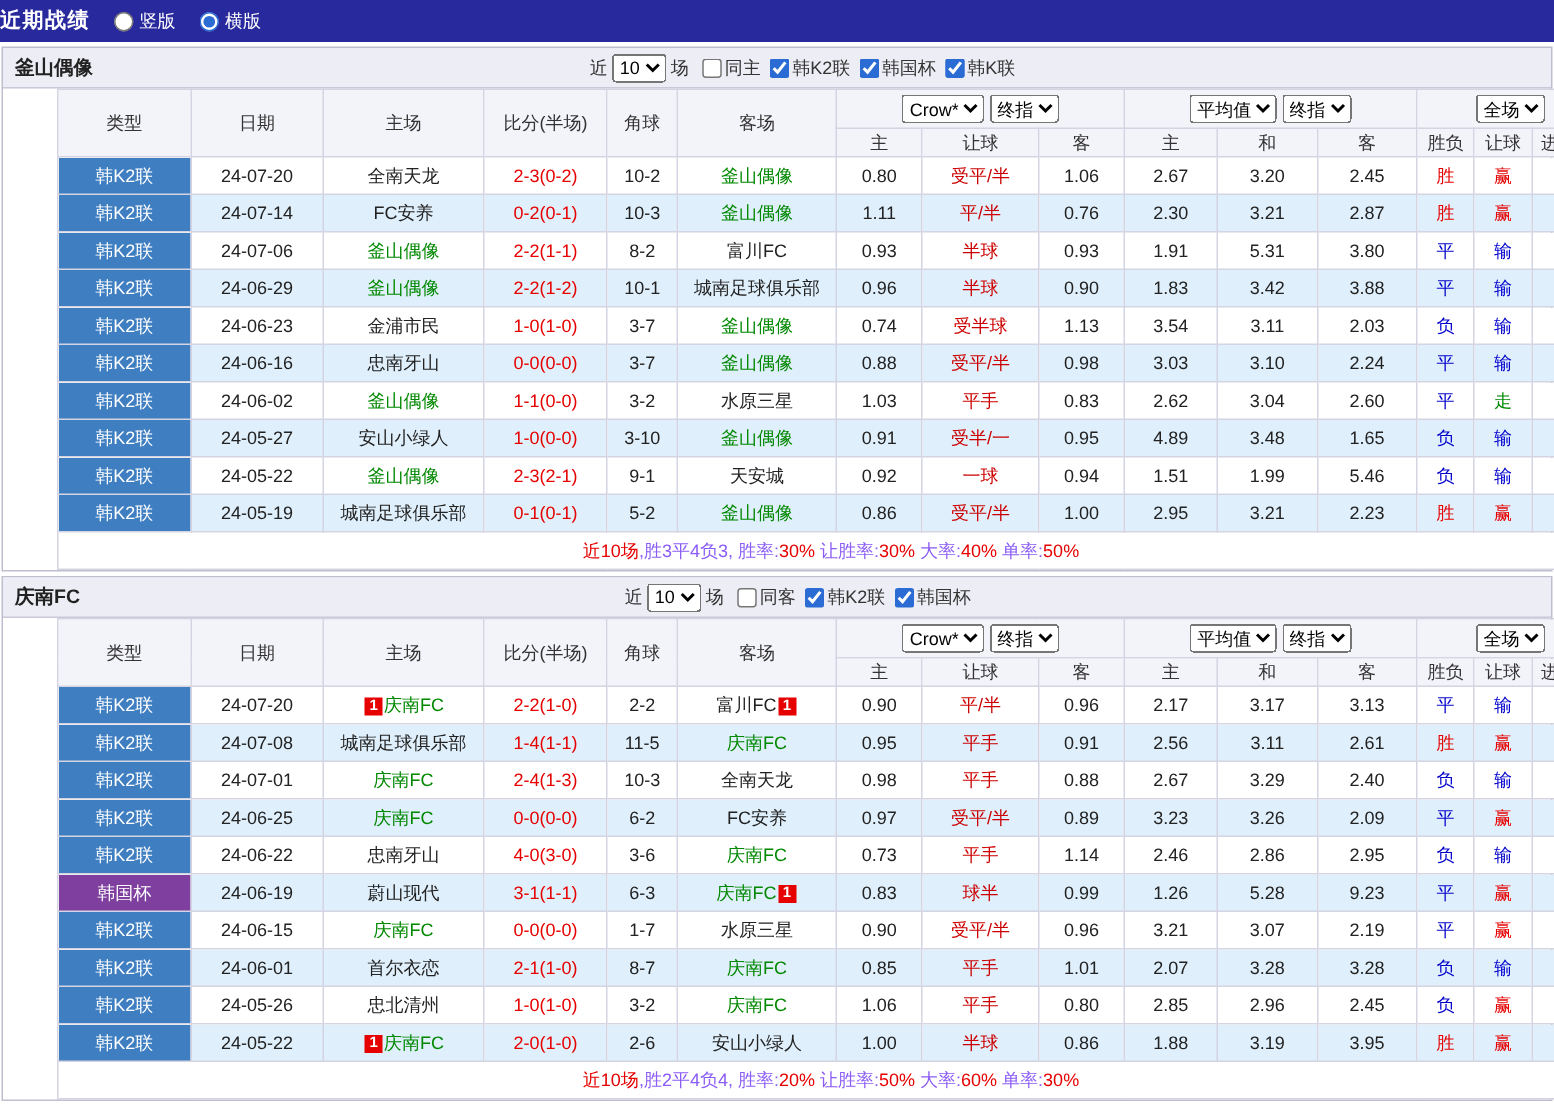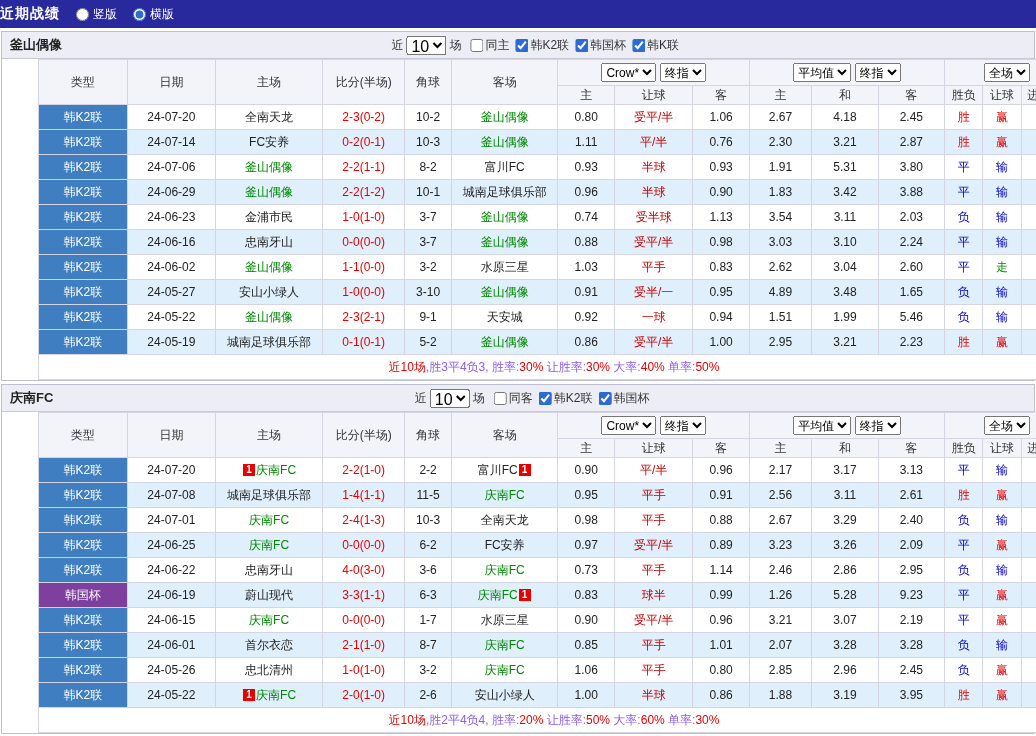--- a/index.html
+++ b/index.html
@@ -24,21 +24,21 @@
   .sec-head {
     position:relative; height:27px; background:#EDEDF5;
     display:flex; align-items:center; padding-left:8px;
     border-bottom:1px solid #C9C9D9;
   }
   .team { font-weight:bold; font-size:13px; color:#222; }
   .filter {
     position:absolute; left:50%; transform:translateX(-44%);
     display:flex; align-items:center; gap:3px; white-space:nowrap; color:#333;
   }
-  .filter select { height:19px; font-size:16px; }
+  .filter select { height:19px; font-size:12px; }
   .cbs { display:inline-flex; align-items:center; }
   .cb { display:inline-flex; align-items:center; gap:2px; margin-left:6px; cursor:pointer; }
 
   table { width:100%; border-collapse:collapse; table-layout:fixed;margin-left:36px; }
   th, td {
     border:1px solid #D4D4E2; text-align:center; padding:0 1px;
     height:25px; overflow:hidden; white-space:nowrap; font-weight:normal;
   }
   thead th { background:#F3F3FA; color:#333; }
   thead tr.selrow th { height:26px; }
@@ -157,21 +157,21 @@
           <td class="league" style="background: rgb(62, 126, 193);">韩K2联</td>
           <td>24-07-20</td>
           <td><span>全南天龙</span></td>
           <td class="score">2-3(0-2)</td>
           <td>10-2</td>
           <td><span class="tg">釜山偶像</span></td>
           <td>0.80</td>
           <td class="hc">受平/半</td>
           <td>1.06</td>
           <td>2.67</td>
-          <td>4.18</td>
+          <td>3.20</td>
           <td>2.45</td>
           <td style="color: rgb(230, 0, 0);">胜</td>
           <td style="color: rgb(230, 0, 0);">赢</td>
           <td style="color: rgb(230, 0, 0);">大</td>
         </tr>
         <tr class="alt">
           <td class="league" style="background: rgb(62, 126, 193);">韩K2联</td>
           <td>24-07-14</td>
           <td><span>FC安养</span></td>
           <td class="score">0-2(0-1)</td>
@@ -488,21 +488,21 @@
           <td>2.86</td>
           <td>2.95</td>
           <td style="color: rgb(0, 0, 204);">负</td>
           <td style="color: rgb(0, 0, 204);">输</td>
           <td style="color: rgb(230, 0, 0);">大</td>
         </tr>
         <tr class="alt">
           <td class="league" style="background: rgb(126, 63, 158);">韩国杯</td>
           <td>24-06-19</td>
           <td><span>蔚山现代</span></td>
-          <td class="score">3-3(1-1)</td>
+          <td class="score">3-1(1-1)</td>
           <td>6-3</td>
           <td><span class="tg">庆南FC</span><span class="badge">1</span></td>
           <td>0.83</td>
           <td class="hc">球半</td>
           <td>0.99</td>
           <td>1.26</td>
           <td>5.28</td>
           <td>9.23</td>
           <td style="color: rgb(0, 0, 204);">平</td>
           <td style="color: rgb(230, 0, 0);">赢</td>

